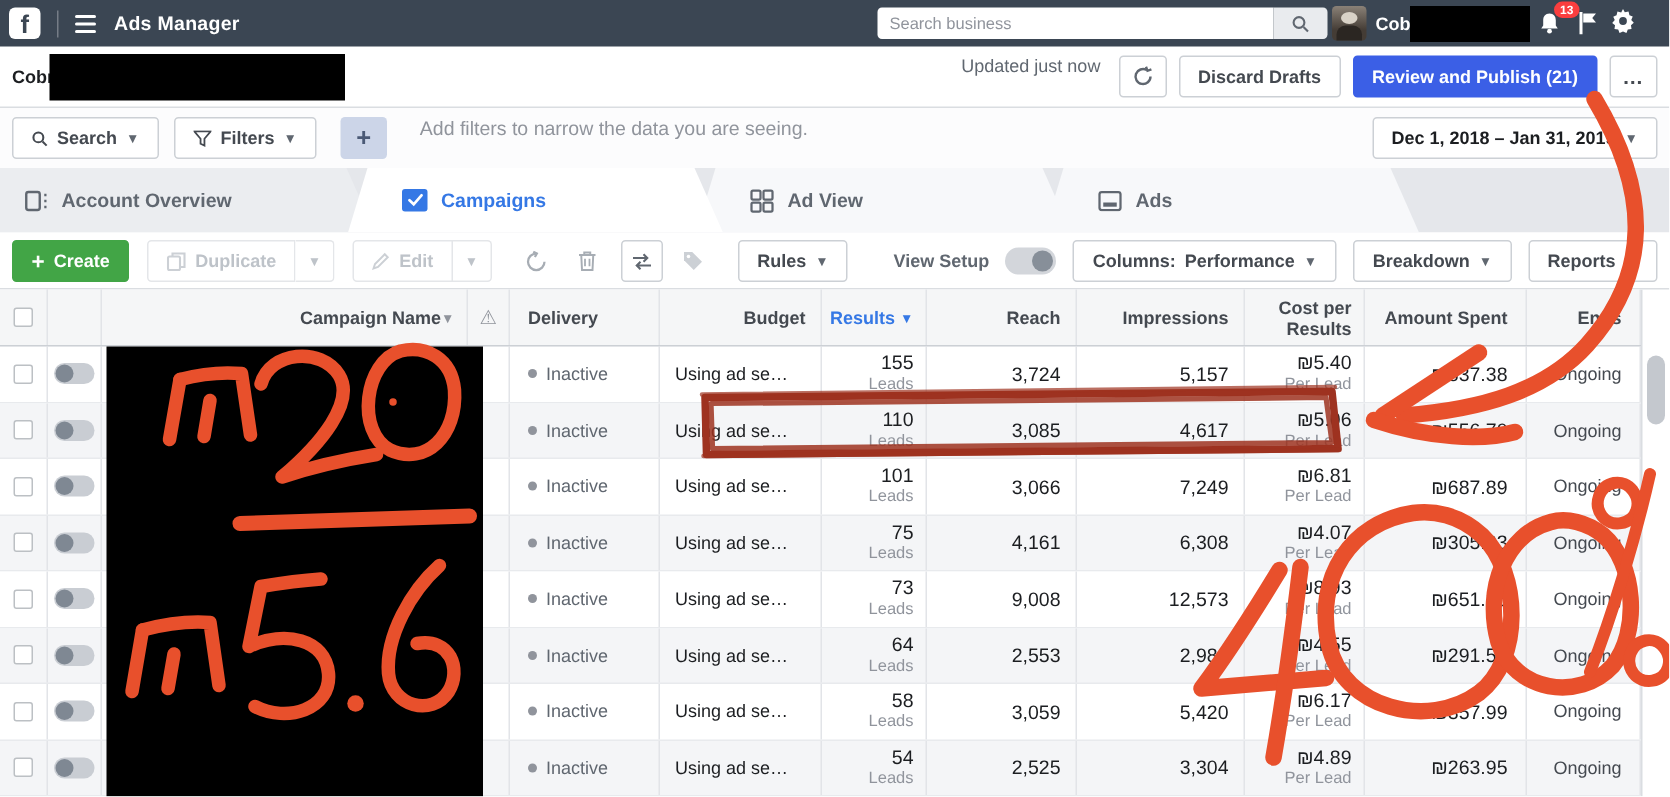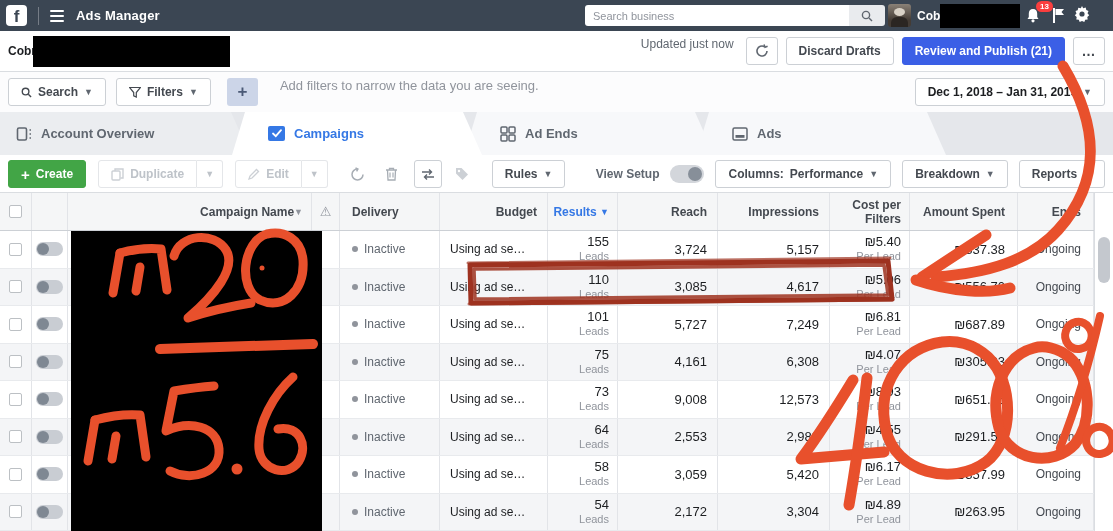--- a/index.html
+++ b/index.html
@@ -212,21 +212,21 @@
       </span>
       <span>Campaigns</span>
     </div>
     <div class="tab pale" style="left:464px;">
       <svg width="16" height="16" viewBox="0 0 16 16">
           <rect x="1" y="1" width="6" height="6" rx="1" fill="none" stroke="#606770" stroke-width="1.5"></rect>
           <rect x="9" y="1" width="6" height="6" rx="1" fill="none" stroke="#606770" stroke-width="1.5"></rect>
           <rect x="1" y="9" width="6" height="6" rx="1" fill="none" stroke="#606770" stroke-width="1.5"></rect>
           <rect x="9" y="9" width="6" height="6" rx="1" fill="none" stroke="#606770" stroke-width="1.5"></rect>
         </svg>
-      <span>Ad Ends</span>
+      <span>Ad View</span>
     </div>
     <div class="tab pale" style="left:696px;">
       <svg width="16" height="14" viewBox="0 0 16 14">
           <rect x="1" y="1" width="14" height="12" rx="1.5" fill="none" stroke="#606770" stroke-width="1.5"></rect>
           <rect x="3.5" y="8" width="9" height="2.8" fill="#606770"></rect>
         </svg>
       <span>Ads</span>
     </div>
   </div>
 
@@ -322,21 +322,21 @@
     <div class="tc c4">
         <span class="warn-glyph">⚠</span>
       </div>
     <div class="tc c5">Delivery</div>
     <div class="tc c6">Budget</div>
     <div class="tc c7 results-head">
       <span>Results</span>&nbsp;<span class="caret" style="color:#3578e5;">▼</span>
     </div>
     <div class="tc c8">Reach</div>
     <div class="tc c9">Impressions</div>
-    <div class="tc c10" style="line-height:14px;">Cost per Filters</div>
+    <div class="tc c10" style="line-height:14px;">Cost per Results</div>
     <div class="tc c11">Amount Spent</div>
     <div class="tc c12">Ends</div>
   </div>
 
   <div class="tbody">
       <div class="trow">
       <div class="tc c1">
           <span class="checkbox"></span>
         </div>
       <div class="tc c2">
@@ -429,21 +429,21 @@
           <span>Inactive</span>
         </div>
       <div class="tc c6 budget-cell">
           <span>Using ad se…</span>
         </div>
       <div class="tc c7 two-line">
           <span>101</span>
           <span class="sub">Leads</span>
         </div>
       <div class="tc c8">
-          <span>5,727</span>
+          <span>3,066</span>
         </div>
       <div class="tc c9">
           <span>7,249</span>
         </div>
       <div class="tc c10 two-line">
           <span>₪6.81</span>
           <span class="sub">Per Lead</span>
         </div>
       <div class="tc c11">
           <span>₪687.89</span>
@@ -624,21 +624,21 @@
           <span>Inactive</span>
         </div>
       <div class="tc c6 budget-cell">
           <span>Using ad se…</span>
         </div>
       <div class="tc c7 two-line">
           <span>54</span>
           <span class="sub">Leads</span>
         </div>
       <div class="tc c8">
-          <span>2,172</span>
+          <span>2,525</span>
         </div>
       <div class="tc c9">
           <span>3,304</span>
         </div>
       <div class="tc c10 two-line">
           <span>₪4.89</span>
           <span class="sub">Per Lead</span>
         </div>
       <div class="tc c11">
           <span>₪263.95</span>

